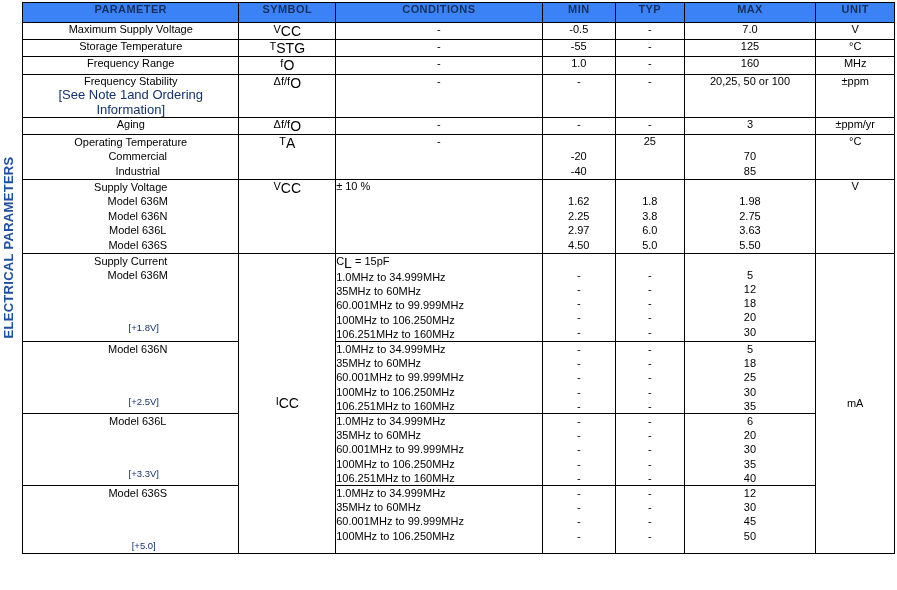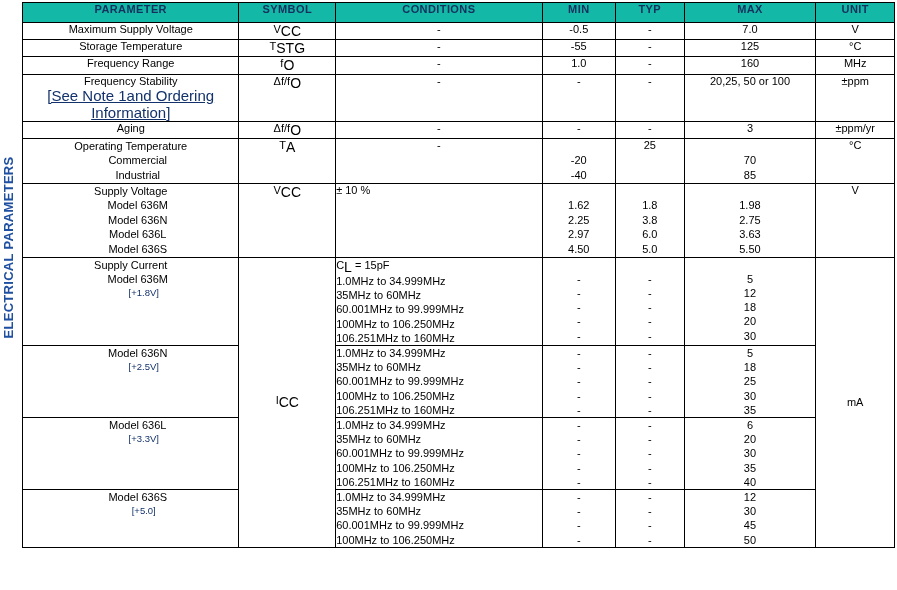--- a/index.html
+++ b/index.html
@@ -51,21 +51,21 @@
     width: 873px;
     table-layout: fixed;
   }
   table.spec td, table.spec th {
     border: 1px solid #000;
     padding: 0;
     vertical-align: top;
     font-size: 11px;
   }
   thead th {
-    background: #14b8a6;
+    background: #3b82f6;
     color: #14305e;
     font-weight: bold;
     font-size: 11.5px;
     text-align: center;
     height: 19px;
     letter-spacing: 0.4px;
   }
   .c-param { width: 215px; }
   .c-sym   { width: 96px; }
   .c-cond  { width: 205px; }
@@ -82,27 +82,27 @@
     text-align: center;
     padding: 2px 0;
   }
   td.cond {
     text-align: left;
     padding: 2px 0 2px 6px;
     margin-left: 26px;
   }
   .sub { font-size: 14px; vertical-align: sub; }
   .note {
-    font-size: 15px;
+    font-size: 13px;
     color: #13326b;
-    text-decoration: underline;
   }
   .small-blue {
     font-size: 9.5px;
     color: #13326b;
+    margin-top: 39px;
   }
   .indent1 { padding-left: 14px; }
   .indent2 { padding-left: 26px; }
   .lines div { line-height: 14.6px; }
   .lines-tight div { line-height: 14.2px; }
   .vmid { vertical-align: middle; }
 </style>
 </head>
 <body>
 

